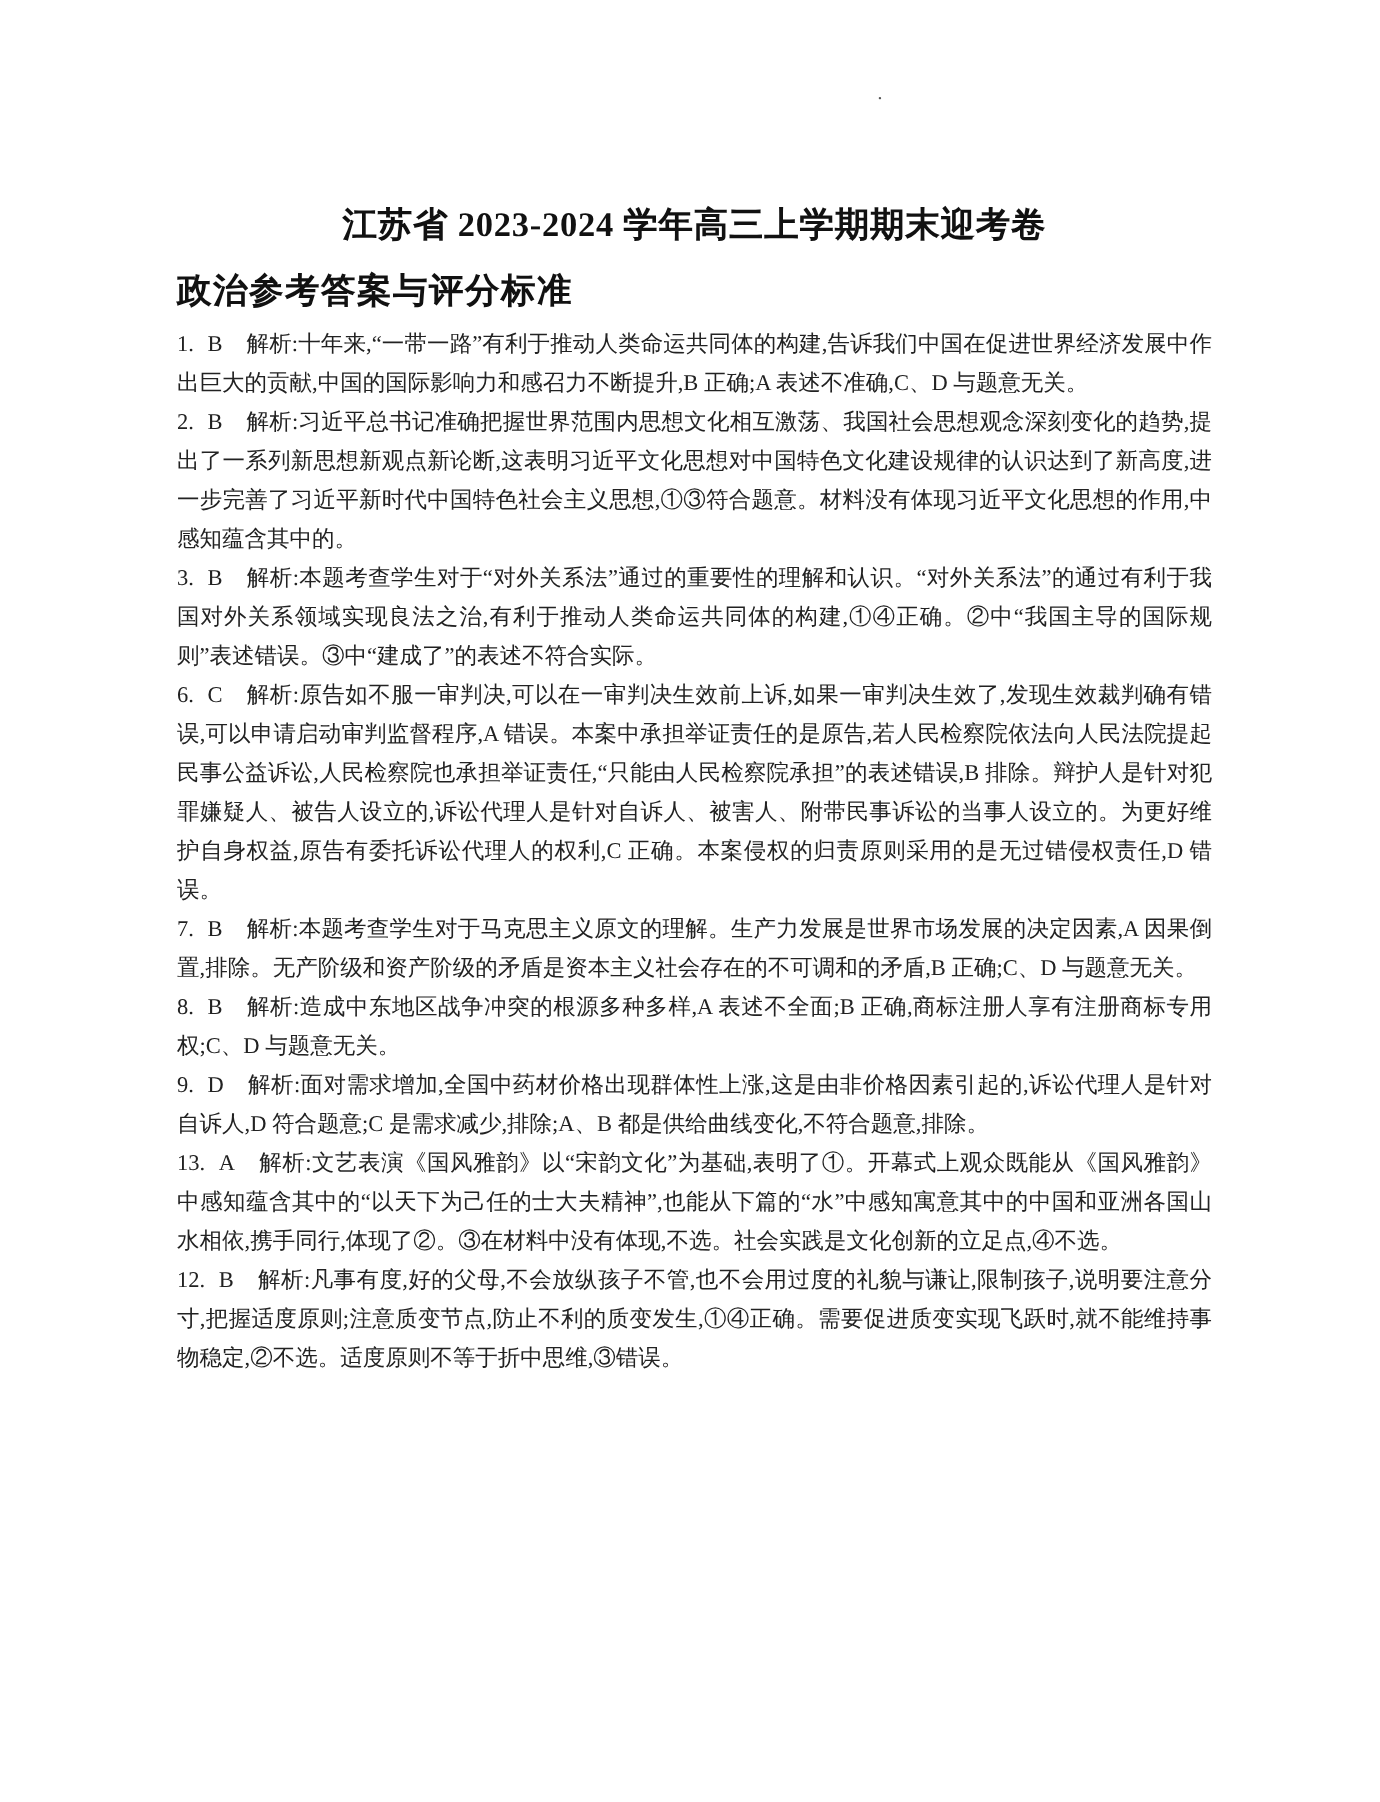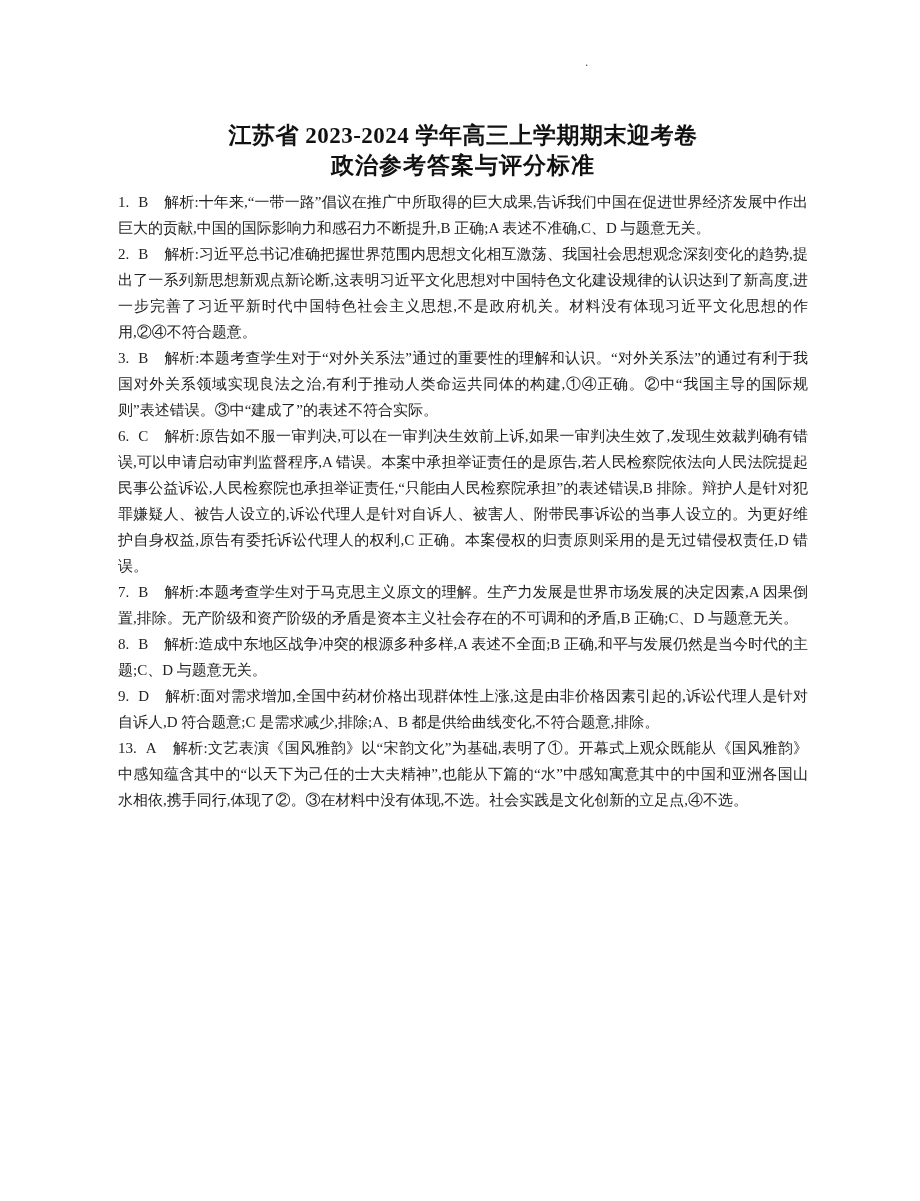--- a/index.html
+++ b/index.html
@@ -23,29 +23,28 @@
     position: absolute;
     left: 118px;
     top: 120px;
     width: 690px;
   }
   .doc-title {
     font-size: 23px;
     line-height: 28px;
     font-weight: bold;
     text-align: center;
-    margin: 2px;
+    margin: 16px;
     letter-spacing: 0.5px;
     color: #111111;
   }
   .doc-subtitle {
     font-size: 23px;
     line-height: 28px;
     font-weight: bold;
-    text-align: center;
     margin: 0 0 9px 0;
     letter-spacing: 1px;
     color: #111111;
   }
   .items p.item {
     margin: 0;
     font-size: 15px;
     line-height: 26px;
     text-align: justify;
     text-justify: inter-ideograph;
@@ -61,22 +60,23 @@
 </head>
 <body>
 
 <span class="top-mark">.</span>
 
 <div class="page">
   <h1 class="doc-title">江苏省 2023-2024 学年高三上学期期末迎考卷</h1>
   <h2 class="doc-subtitle">政治参考答案与评分标准</h2>
 
   <div class="items">
-    <p class="item"><span class="num">1.</span><span class="ans">B</span><span class="analysis">解析:十年来,“一带一路”倡议在推广中所取得的巨大成果,告诉我们中国在促进世界经济发展中作出巨大的贡献,中国的国际影响力和感召力不断提升,B 正确;A 表述不准确,C、D 与题意无关。</span></p>
-    <p class="item"><span class="num">2.</span><span class="ans">B</span><span class="analysis">解析:习近平总书记准确把握世界范围内思想文化相互激荡、我国社会思想观念深刻变化的趋势,提出了一系列新思想新观点新论断,这表明习近平文化思想对中国特色文化建设规律的认识达到了新高度,进一步完善了习近平新时代中国特色社会主义思想,不是政府机关。材料没有体现习近平文化思想的作用,②④不符合题意。</span></p>
+    <p class="item"><span class="num">1.</span><span class="ans">B</span><span class="analysis">解析:十年来,“一带一路”有利于推动人类命运共同体的构建,告诉我们中国在促进世界经济发展中作出巨大的贡献,中国的国际影响力和感召力不断提升,B 正确;A 表述不准确,C、D 与题意无关。</span></p>
+    <p class="item"><span class="num">2.</span><span class="ans">B</span><span class="analysis">解析:习近平总书记准确把握世界范围内思想文化相互激荡、我国社会思想观念深刻变化的趋势,提出了一系列新思想新观点新论断,这表明习近平文化思想对中国特色文化建设规律的认识达到了新高度,进一步完善了习近平新时代中国特色社会主义思想,①③符合题意。材料没有体现习近平文化思想的作用,中感知蕴含其中的。</span></p>
     <p class="item"><span class="num">3.</span><span class="ans">B</span><span class="analysis">解析:本题考查学生对于“对外关系法”通过的重要性的理解和认识。“对外关系法”的通过有利于我国对外关系领域实现良法之治,有利于推动人类命运共同体的构建,①④正确。②中“我国主导的国际规则”表述错误。③中“建成了”的表述不符合实际。</span></p>
     <p class="item"><span class="num">6.</span><span class="ans">C</span><span class="analysis">解析:原告如不服一审判决,可以在一审判决生效前上诉,如果一审判决生效了,发现生效裁判确有错误,可以申请启动审判监督程序,A 错误。本案中承担举证责任的是原告,若人民检察院依法向人民法院提起民事公益诉讼,人民检察院也承担举证责任,“只能由人民检察院承担”的表述错误,B 排除。辩护人是针对犯罪嫌疑人、被告人设立的,诉讼代理人是针对自诉人、被害人、附带民事诉讼的当事人设立的。为更好维护自身权益,原告有委托诉讼代理人的权利,C 正确。本案侵权的归责原则采用的是无过错侵权责任,D 错误。</span></p>
     <p class="item"><span class="num">7.</span><span class="ans">B</span><span class="analysis">解析:本题考查学生对于马克思主义原文的理解。生产力发展是世界市场发展的决定因素,A 因果倒置,排除。无产阶级和资产阶级的矛盾是资本主义社会存在的不可调和的矛盾,B 正确;C、D 与题意无关。</span></p>
-    <p class="item"><span class="num">8.</span><span class="ans">B</span><span class="analysis">解析:造成中东地区战争冲突的根源多种多样,A 表述不全面;B 正确,和平与发展仍然是当今时代的主题;C、D 与题意无关。</span></p>
+    <p class="item"><span class="num">8.</span><span class="ans">B</span><span class="analysis">解析:造成中东地区战争冲突的根源多种多样,A 表述不全面;B 正确,商标注册人享有注册商标专用权;C、D 与题意无关。</span></p>
     <p class="item"><span class="num">9.</span><span class="ans">D</span><span class="analysis">解析:面对需求增加,全国中药材价格出现群体性上涨,这是由非价格因素引起的,诉讼代理人是针对自诉人,D 符合题意;C 是需求减少,排除;A、B 都是供给曲线变化,不符合题意,排除。</span></p>
     <p class="item"><span class="num">13.</span><span class="ans">A</span><span class="analysis">解析:文艺表演《国风雅韵》以“宋韵文化”为基础,表明了①。开幕式上观众既能从《国风雅韵》中感知蕴含其中的“以天下为己任的士大夫精神”,也能从下篇的“水”中感知寓意其中的中国和亚洲各国山水相依,携手同行,体现了②。③在材料中没有体现,不选。社会实践是文化创新的立足点,④不选。</span></p>
+    <p class="item"><span class="num">12.</span><span class="ans">B</span><span class="analysis">解析:凡事有度,好的父母,不会放纵孩子不管,也不会用过度的礼貌与谦让,限制孩子,说明要注意分寸,把握适度原则;注意质变节点,防止不利的质变发生,①④正确。需要促进质变实现飞跃时,就不能维持事物稳定,②不选。适度原则不等于折中思维,③错误。</span></p>
   </div>
 </div>
 
 </body></html>

